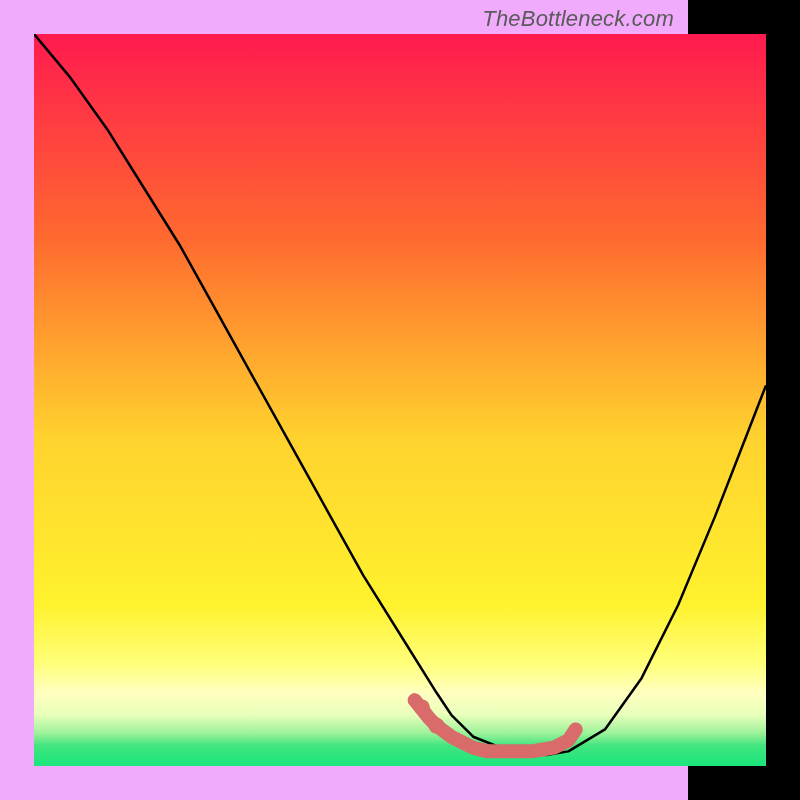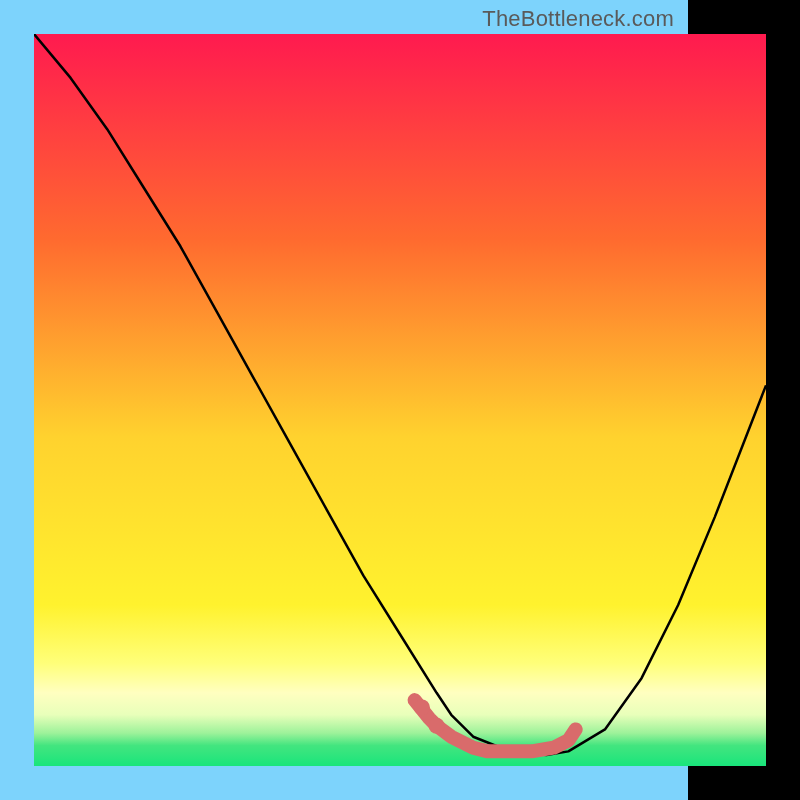--- a/index.html
+++ b/index.html
@@ -9,21 +9,22 @@
     height: 800px;
     background: #000;
     overflow: hidden;
   }
   .frame {
     position: absolute;
     left: 0;
     top: 0;
     width: 688px;
     height: 800px;
-    background: #7dd3fc;
+    background: #f0abfc;
+    font-style: italic;
   }
   .plot {
     position: absolute;
     left: 34px;
     top: 34px;
     width: 732px;
     height: 732px;
     overflow: hidden;
   }
   .watermark {

